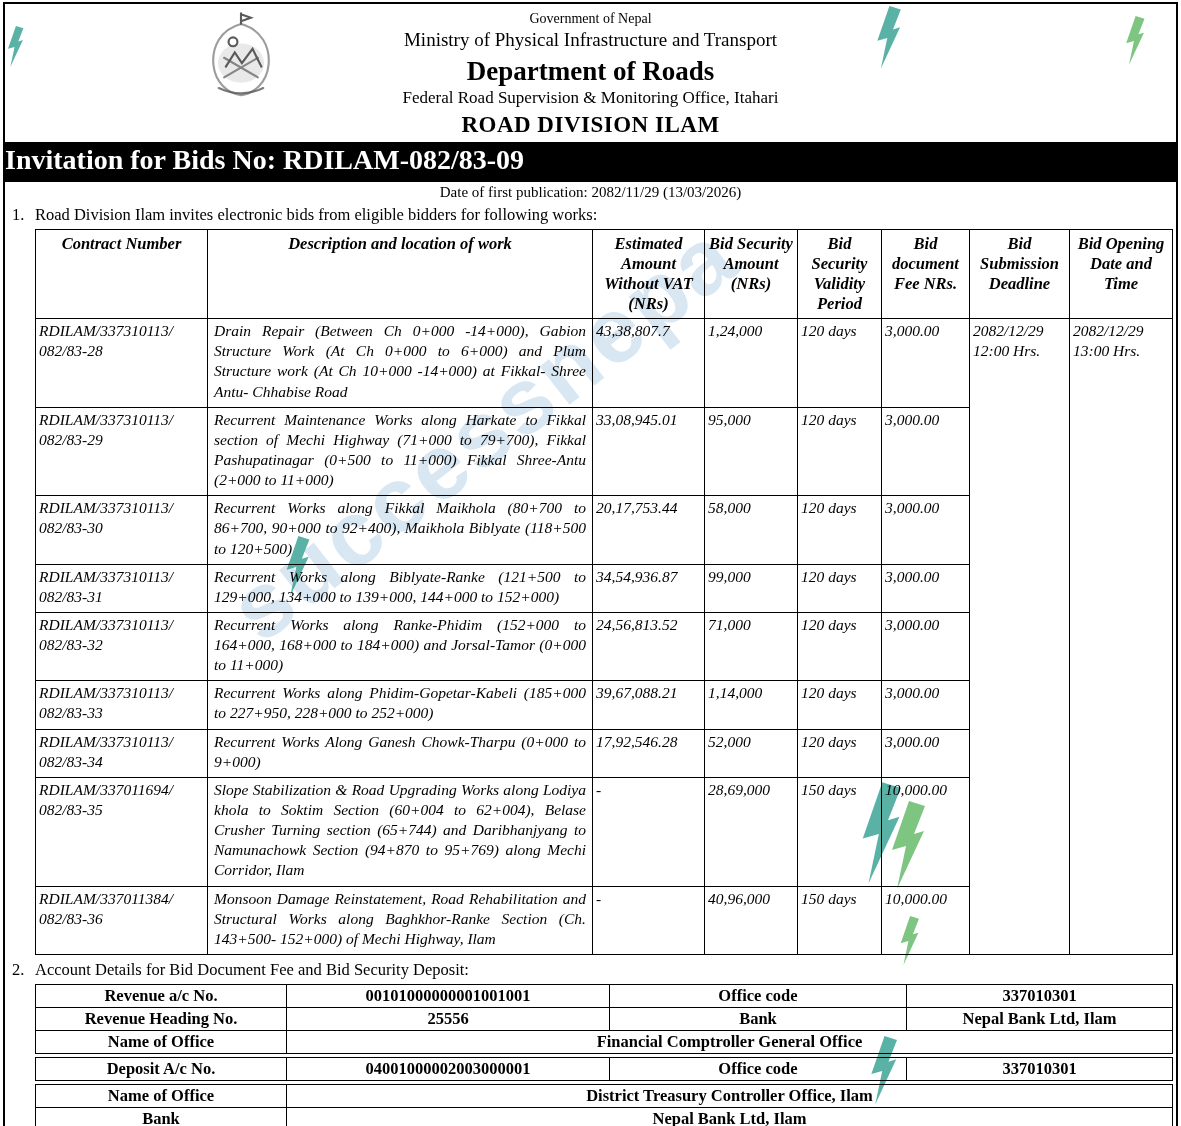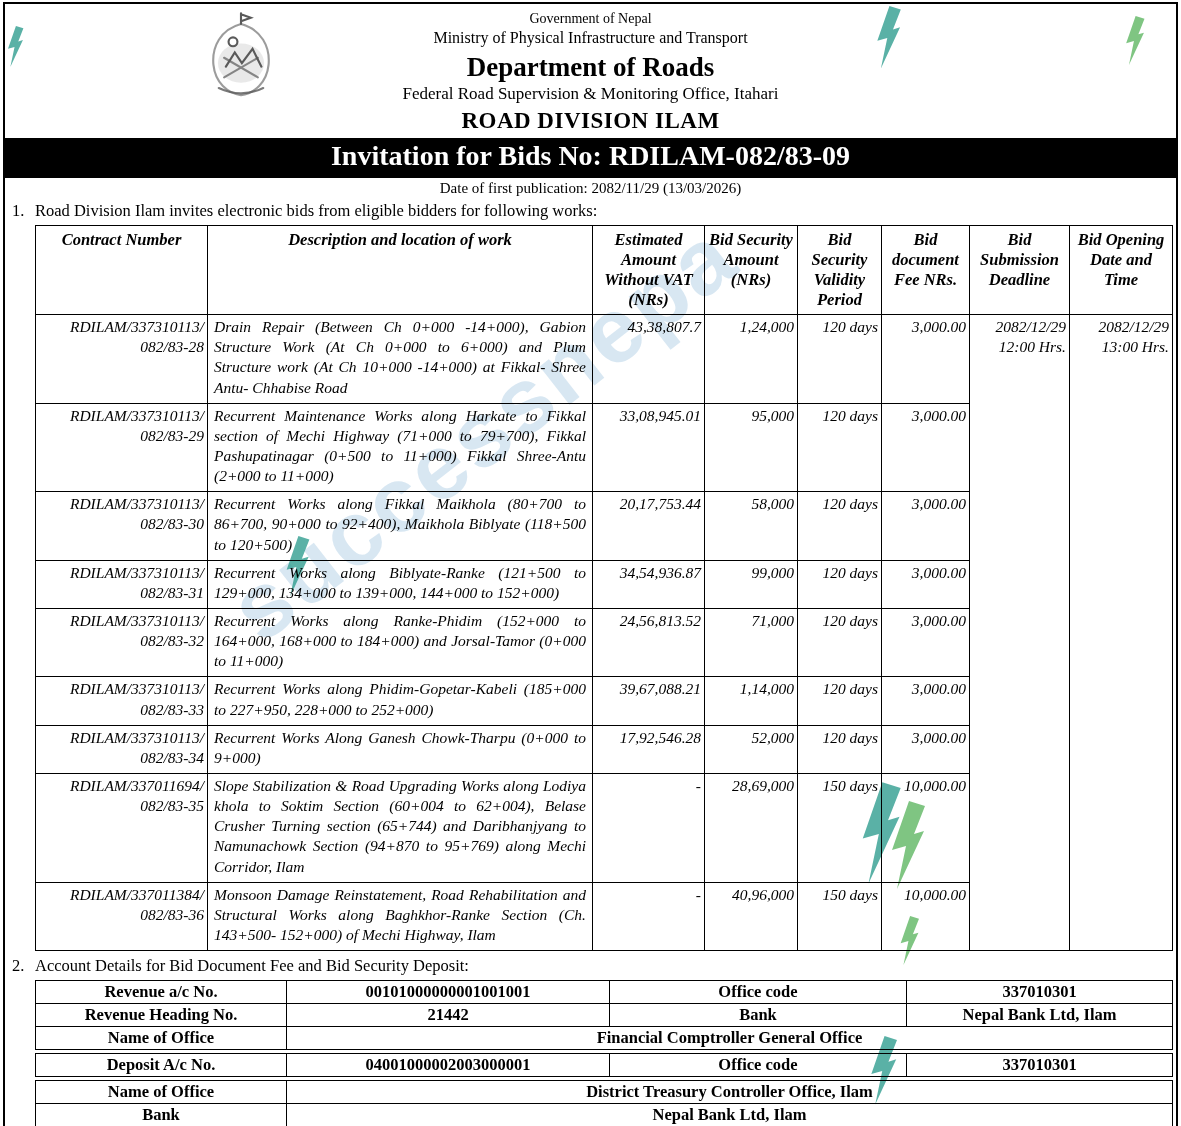--- a/index.html
+++ b/index.html
@@ -28,45 +28,45 @@
     color: rgba(140, 185, 216, 0.34);
     transform: rotate(-38deg); transform-origin: 0 0;
     white-space: nowrap;
   }
   .bolt { position: absolute; opacity: 0.78; }
 
   
   .hdr { text-align: center; position: relative; padding-top: 4px; }
   .emblem { position: absolute; left: 196px; top: 4px; width: 80px; height: 92px; }
   .hdr-gov { font-size: 14px; line-height: 1.25; }
-  .hdr-ministry { font-size: 16px; line-height: 1.3; }
+  .hdr-ministry { font-size: 19px; line-height: 1.3; }
   .hdr-dept { font-size: 27px; font-weight: bold; line-height: 1.15; margin-top: 4px; }
   .hdr-office { font-size: 17px; line-height: 1.3; }
   .hdr-div { font-size: 23px; font-weight: bold; letter-spacing: 0.5px; margin-top: 3px; }
   .banner {
-    background: #000; color: #fff; text-align: center;
+    background: #000; color: #fff; 
     font-size: 28px; font-weight: bold;
     padding: 2px 0 6px 0; margin-top: 4px;
   }
   .pubdate { text-align: center; font-size: 15px; padding: 2px 0 1px 0; }
 
   
   .item { position: relative; padding-left: 30px; padding-right: 8px; font-size: 16.5px; margin: 2px 0; line-height: 1.35; }
   .item .num { position: absolute; left: 7px; }
 
   
   table { border-collapse: collapse; table-layout: fixed; }
   .bids { width: 1137px; margin: 2px 0 4px 30px; font-style: italic; }
   .bids th, .bids td { border: 1.5px solid #000; }
   .bids th {
     font-size: 16.5px; font-weight: bold; text-align: center;
     vertical-align: top; padding: 4px 2px; line-height: 1.22;
   }
   .bids td { font-size: 15.5px; vertical-align: top; padding: 2px 3px; line-height: 1.3; }
-  .c { text-align: right; }
+  .c { text-align: left; }
   .desc { text-align: justify; padding: 2px 6px 5px 6px !important; }
   .blk { display: block; }
 
   
   .acct { width: 1137px; margin: 3px 0 0 30px; font-weight: bold; }
   .acct td { border: 1.5px solid #000; font-size: 16.5px; text-align: center; padding: 1px 4px; height: 23px; }
   .acct-wrap { margin-top: 2px; }
 </style>
 </head>
 <body>
@@ -273,21 +273,21 @@
           </colgroup>
         <tbody>
           <tr>
             <td>Revenue a/c No.</td>
             <td>00101000000001001001</td>
             <td>Office code</td>
             <td>337010301</td>
           </tr>
           <tr>
             <td>Revenue Heading No.</td>
-            <td>21442</td>
+            <td>25556</td>
             <td>Bank</td>
             <td>Nepal Bank Ltd, Ilam</td>
           </tr>
           <tr>
             <td>Name of Office</td>
             <td colspan="3">Financial Comptroller General Office</td>
           </tr>
         </tbody>
       </table>
       <table class="acct">

